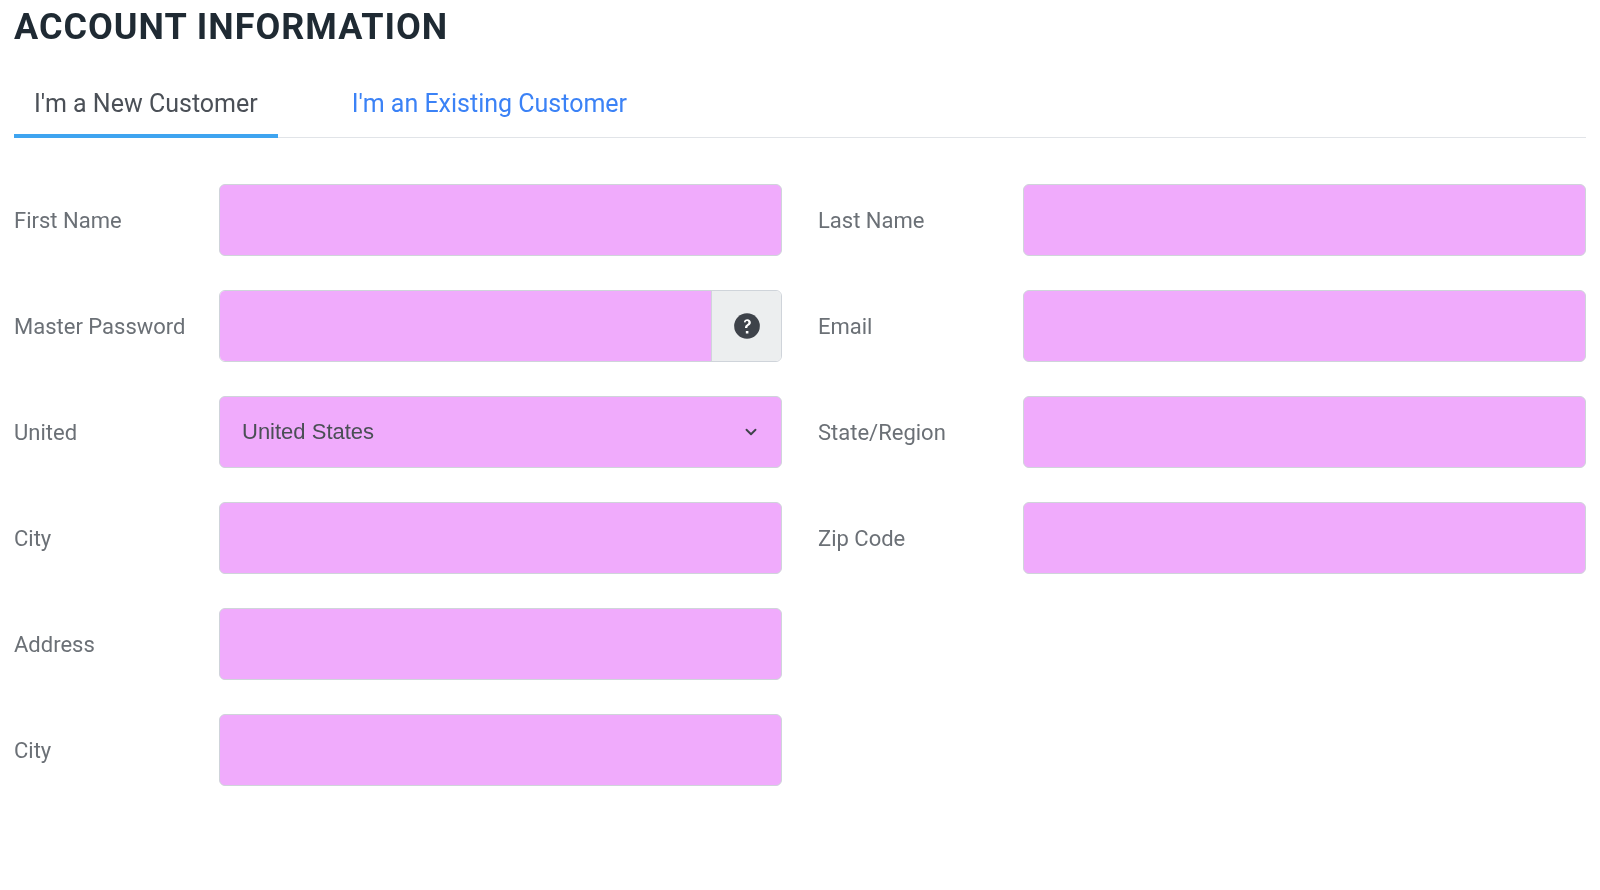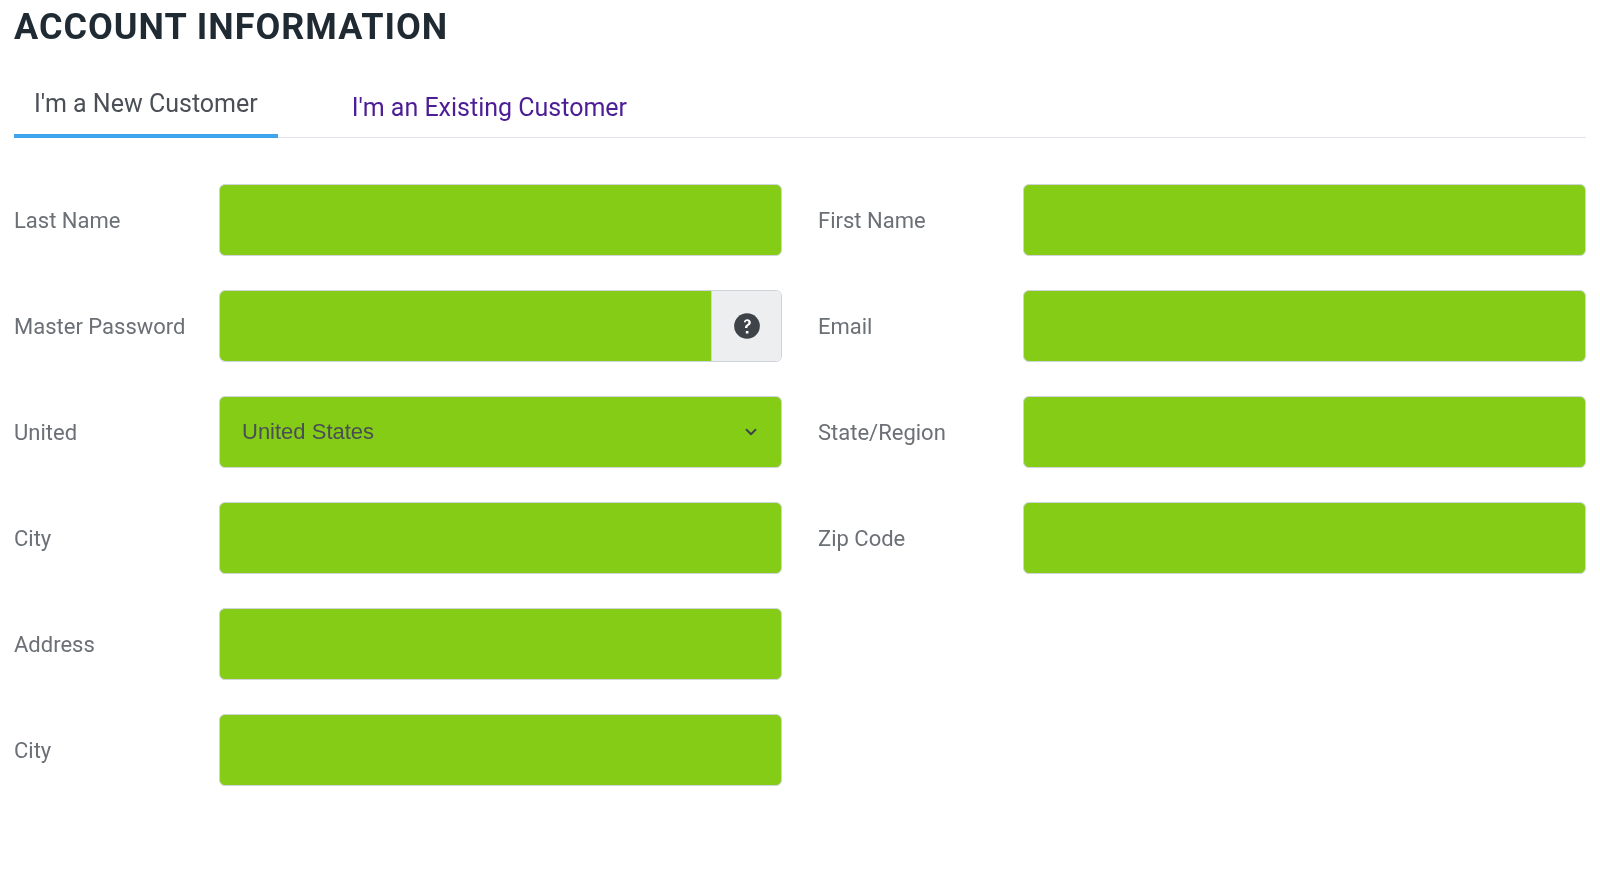--- a/index.html
+++ b/index.html
@@ -21,25 +21,24 @@
     color: #1f2a33;
     letter-spacing: 1px;
     margin: 6px 0 30px 0;
     text-transform: uppercase;
   }
   .tabs {
     display: flex;
     gap: 54px;
     border-bottom: 1px solid #e1e4e8;
     margin-bottom: 46px;
-    align-items: flex-end;
   }
   .tab {
     font-size: 25px;
-    color: #4c1d95;
+    color: #3b82f6;
     padding: 10px 20px 16px 20px;
     cursor: pointer;
     position: relative;
     top: 1px;
   }
   .tab.active {
     color: #4b5057;
     border-bottom: 4px solid #3ea4f0;
   }
   .form-grid {
@@ -61,21 +60,21 @@
   .control {
     width: 100%;
   }
   .input, .select-wrap, .pw-wrap {
     width: 100%;
   }
   .input {
     height: 72px;
     border: 1px solid #cfd4da;
     border-radius: 6px;
-    background: #84cc16;
+    background: #f0abfc;
     font-size: 22px;
     color: #444;
     padding: 0 22px;
     outline: none;
   }
   .input::placeholder {
     color: #9aa0a6;
     font-style: italic;
   }
   .select-wrap {
@@ -127,28 +126,28 @@
   <h1 class="page-title">ACCOUNT INFORMATION</h1>
 
   <div class="tabs">
     <div class="tab active">I'm a New Customer</div>
     <div class="tab">I'm an Existing Customer</div>
   </div>
 
   <div class="form-grid">
 
     <div class="field">
+      <div class="label">First Name</div>
+      <div class="control">
+        <input class="input" type="text" value="" style="">
+      </div>
+    </div>
+
+    <div class="field">
       <div class="label">Last Name</div>
-      <div class="control">
-        <input class="input" type="text" value="" style="">
-      </div>
-    </div>
-
-    <div class="field">
-      <div class="label">First Name</div>
       <div class="control">
         <input class="input" type="text" value="" style="">
       </div>
     </div>
 
     <div class="field">
       <div class="label">Master Password</div>
       <div class="control">
         <div class="pw-wrap">
           <input class="input" type="password" value="" style="">

